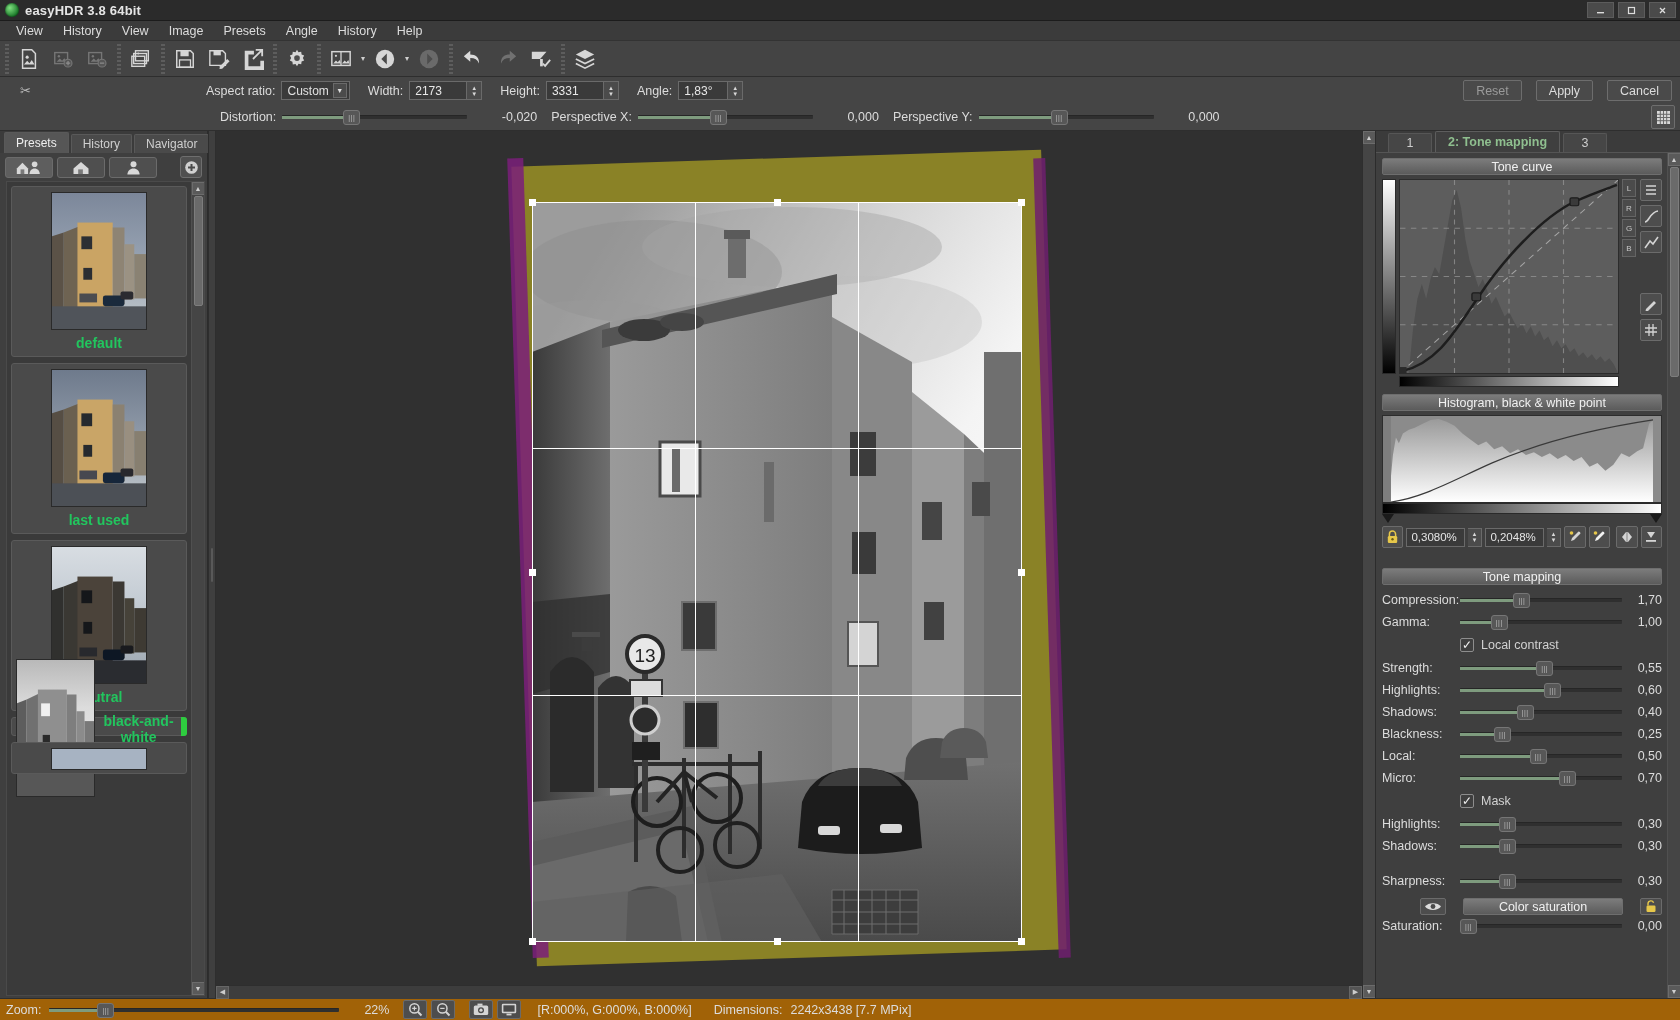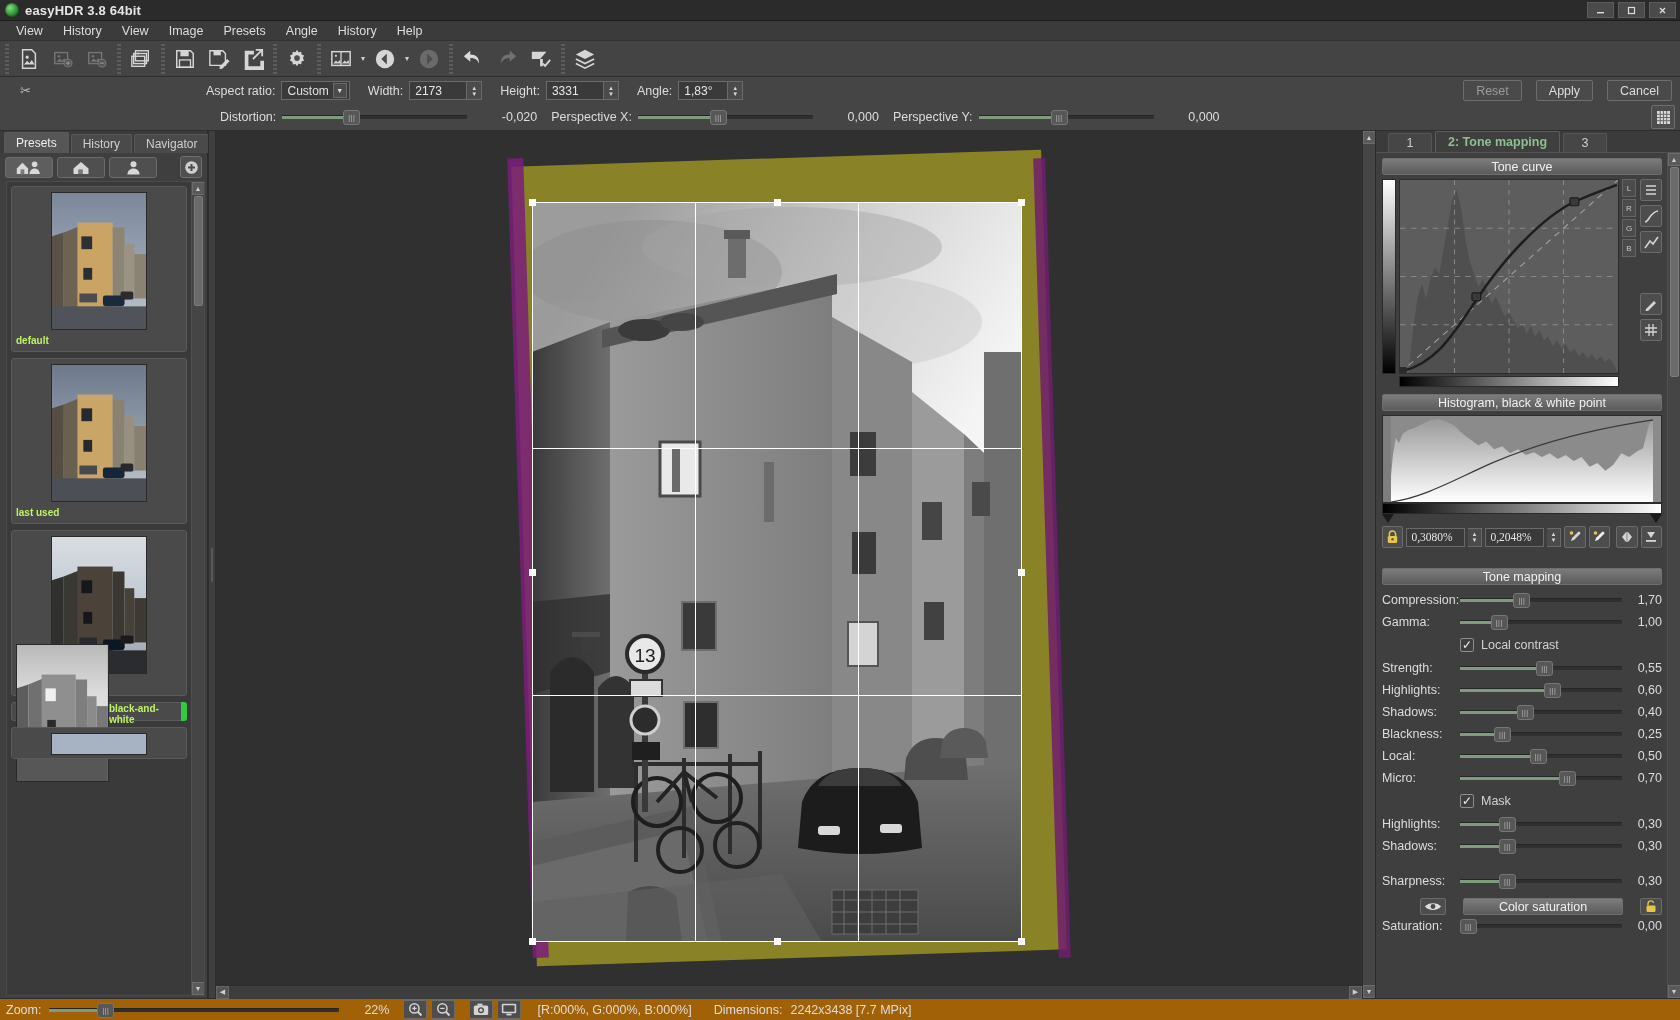--- a/index.html
+++ b/index.html
@@ -97,21 +97,21 @@
   .addbtn { width:22px;height:22px;margin-left:auto;background:#505050;border:1px solid #6e6e6e;
             border-radius:3px;display:flex;align-items:center;justify-content:center;}
   .presetlist { flex:1 1 auto; background:#3a3a3a; margin:0 2px 2px 6px; border:1px solid #4a4a4a;
                 position:relative; overflow:hidden; display:flex; }
   .plinner { flex:1 1 auto; padding:4px; display:flex; flex-direction:column; gap:6px; }
   .pcard { background:#4a4a4a; border:1px solid #5a5a5a; border-radius:3px; padding:5px 4px 3px;
            position:relative; }
   .pcard.sel::after { content:""; position:absolute; right:-1px; top:-1px; bottom:-1px; width:6px;
                       background:#2ecc3f; border-radius:0 3px 3px 0; }
   .thumb { width:96px; height:138px; margin:0 auto; display:block; border:1px solid #2a2a2a;}
-  .pname { font-size:10px; color:#bef264; padding:5px 0 2px; font-weight:bold;}
+  .pname { text-align:center; font-size:14px; color:#22c55e; padding:5px 0 2px; font-weight:bold;}
   .pscroll { width:13px; background:#454545; border-left:1px solid #505050; display:flex;
              flex-direction:column; align-items:center; }
   .sarrow { width:13px;height:13px; background:#5a5a5a; border:1px solid #6c6c6c;
             display:flex;align-items:center;justify-content:center;font-size:7px;color:#d0d0d0;}
   .sthumb { width:9px; background:#6a6a6a; border:1px solid #7d7d7d; border-radius:2px; margin:1px 0;}
 
   
   .center { flex:1 1 auto; background:#2b2b2b; position:relative; display:flex; flex-direction:column;
             min-width:0;}
   .vsplit { width:8px; background:#3f3f3f; border-left:1px solid #2e2e2e; border-right:1px solid #2e2e2e;
@@ -157,21 +157,21 @@
            font-size:8px; color:#c8c8c8; display:flex;align-items:center;justify-content:center;}
   .sqBtn { width:22px;height:22px; background:#4d4d4d;border:1px solid #6b6b6b;border-radius:2px;
            display:flex;align-items:center;justify-content:center;}
   .histoArea { height:88px; border:1px solid #2c2c2c; position:relative; overflow:hidden;
                background:#8e8e8e;}
   .bwstrip { height:11px; background:linear-gradient(to right,#000,#fff); border:1px solid #2a2a2a;
              position:relative; }
   .markerRow { height:10px; position:relative; }
   .tri { position:absolute; width:0;height:0;border-left:6px solid transparent;
          border-right:6px solid transparent;border-top:9px solid #1a1a1a;}
-  .hctrls { display:flex; align-items:center; gap:3px; margin-top:2px;font-family:Liberation Serif, serif;}
+  .hctrls { display:flex; align-items:center; gap:3px; margin-top:2px;}
   .pctbox { height:19px; width:60px; background:#3a3a3a;border:1px solid #6a6a6a;
             font-size:11.5px;color:#e6e6e6;display:flex;align-items:center;padding-left:4px;}
   .srow { display:flex; align-items:center; height:22px; }
   .srow .lab { width:78px; font-size:12.5px; color:#dcdcdc; }
   .srow .sl { flex:1 1 auto; position:relative; height:22px; display:flex; align-items:center;}
   .srow .num { width:40px; text-align:right; font-size:12.5px; color:#dcdcdc; }
   .chkrow { display:flex; align-items:center; height:24px; padding-left:78px; }
   .chk { width:14px;height:14px;background:#3f3f3f;border:1px solid #8d8d8d;border-radius:2px;
          display:flex;align-items:center;justify-content:center;color:#f0f0f0;font-size:12px;
          margin-right:7px;}

